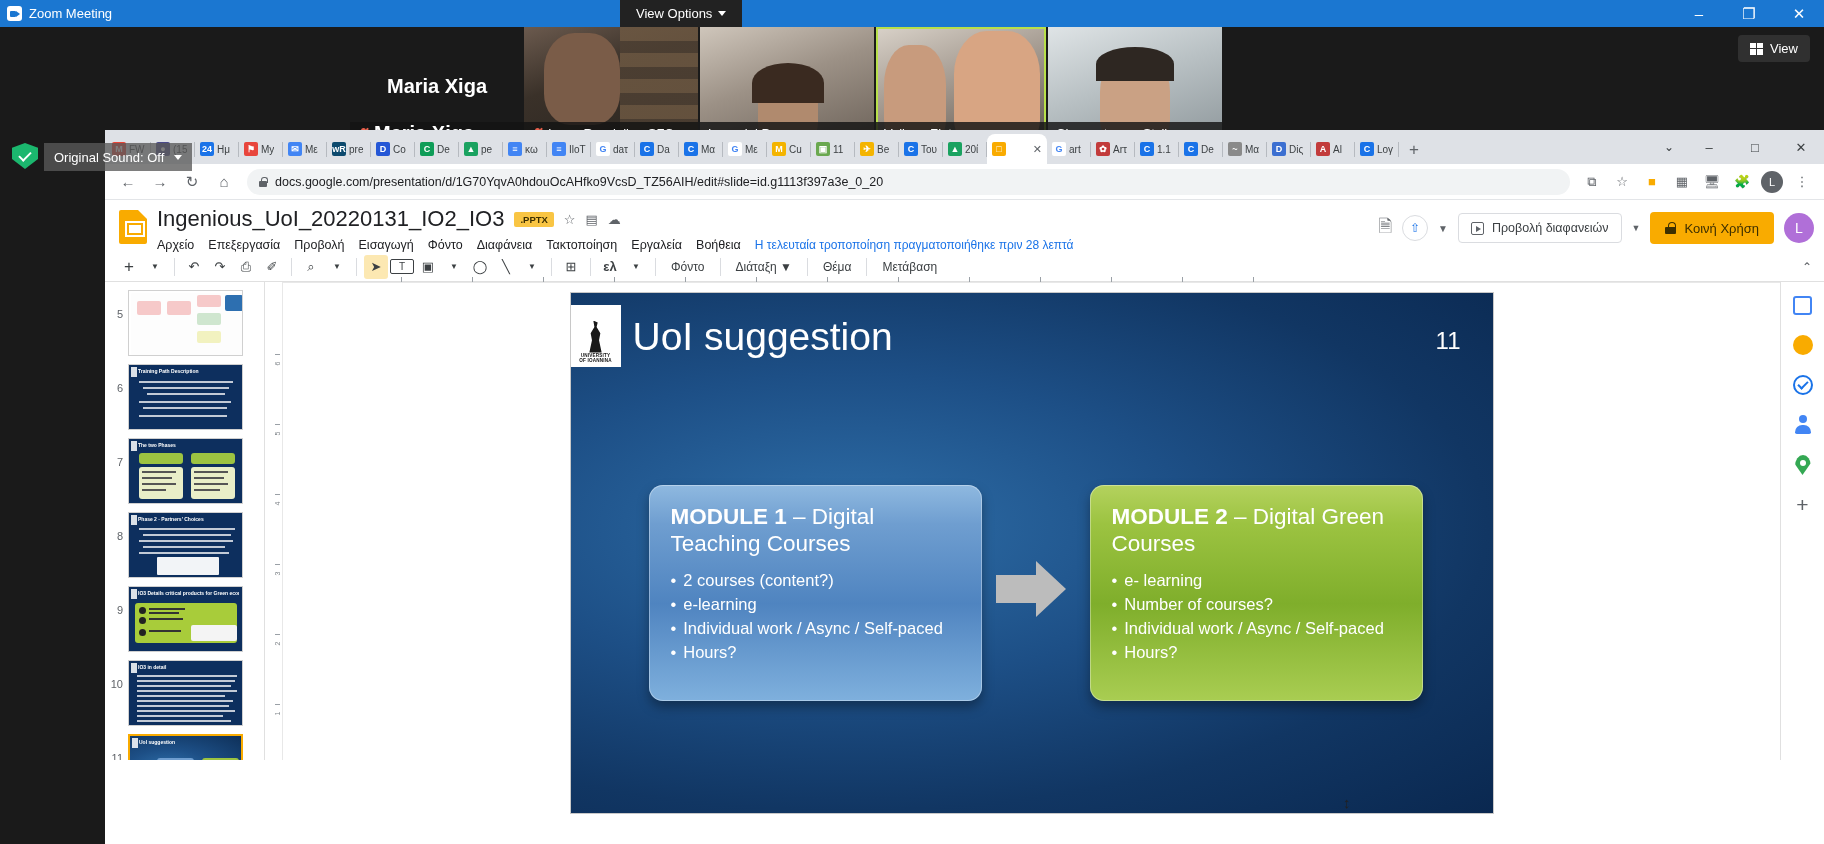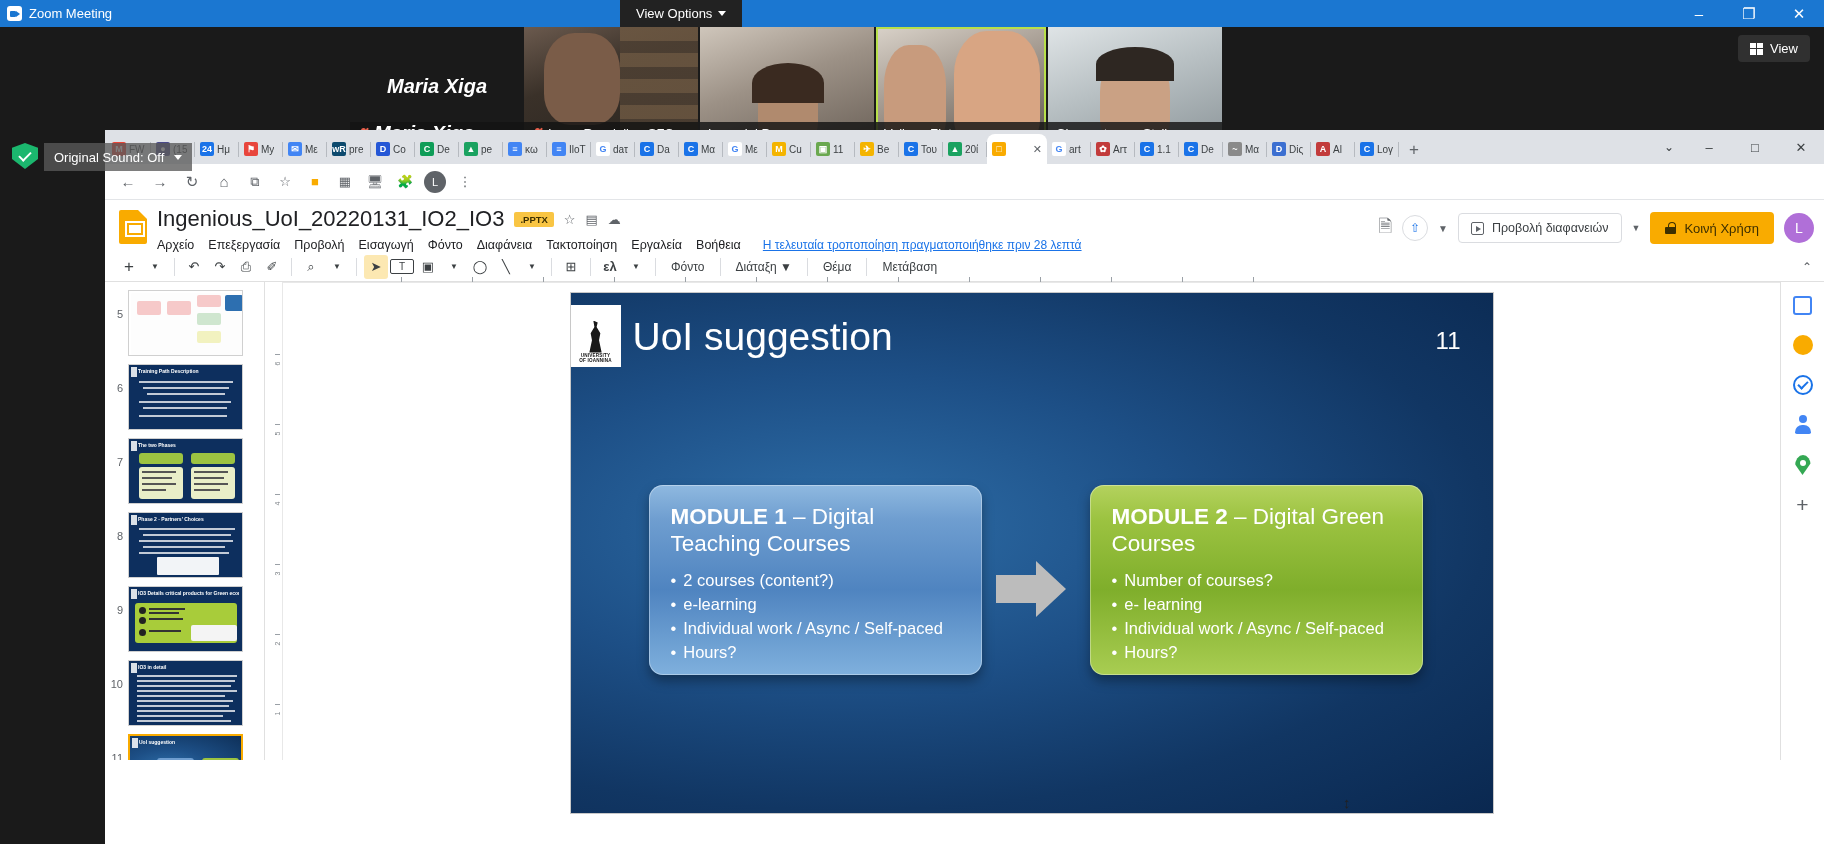--- a/index.html
+++ b/index.html
@@ -161,21 +161,21 @@
     background: #fff; border: 2px solid #fff; box-shadow: inset 0 0 0 2px #f9ab00;
   }
   .slides-logo::before {
     content: ""; position: absolute; right: 0; top: 0; border-top: 9px solid #fff; border-left: 9px solid transparent;
   }
   .doc-title-row { display: flex; align-items: center; gap: 10px; }
   .doc-title { font-size: 22px; color: #202124; }
   .pptx-badge { background: #f9c543; color: #3c2f00; font-size: 9.5px; font-weight: bold; padding: 2px 6px; border-radius: 2px; }
   .hdr-ico { color: #5f6368; font-size: 13px; }
   .menu-row { display: flex; align-items: center; gap: 14px; margin-top: 6px; font-size: 12.5px; color: #202124; }
-  .last-edit { color: #1a73e8; text-decoration: underline; font-size: 12px; margin-left: 8px; }
+  .last-edit { color: #1a73e8; font-size: 12px; margin-left: 0; }
   .hdr-right { margin-left: auto; display: flex; align-items: center; gap: 10px; padding-top: 6px; }
   .present-btn {
     height: 30px; border: 1px solid #dadce0; border-radius: 4px; display: flex; align-items: center;
     gap: 8px; padding: 0 12px; font-size: 12.5px; color: #3c4043;
   }
   .play-sq { width: 13px; height: 13px; border: 1.4px solid #5f6368; border-radius: 2px; position: relative; }
   .play-sq::after { content: ""; position: absolute; left: 4px; top: 3px; border-left: 5px solid #5f6368; border-top: 3px solid transparent; border-bottom: 3px solid transparent; }
   .share-btn {
     height: 32px; background: #f9ab00; color: #3c2f00; border-radius: 4px; display: flex;
     align-items: center; gap: 8px; padding: 0 15px; font-size: 13px; font-weight: 500;
@@ -234,21 +234,21 @@
   .uni-logo {
     position: absolute; left: 0px; top: 12px; width: 50px; height: 62px; background: #fff;
     display: flex; flex-direction: column; align-items: center; justify-content: flex-end; padding-bottom: 3px;
   }
   .uni-logo .crest { width: 22px; height: 32px; background: #1a1a1a;
     clip-path: polygon(40% 0%, 60% 6%, 55% 20%, 72% 40%, 66% 62%, 78% 100%, 22% 100%, 34% 62%, 28% 40%, 45% 20%);
   }
   .uni-logo .uni-t { font-size: 4.6px; color: #111; text-align: center; line-height: 1.25; font-weight: bold; letter-spacing: .2px; }
 
   .mod-card {
-    position: absolute; width: 333px; border-radius: 14px; padding: 18px 20px 10px 22px;
+    position: absolute; width: 333px; border-radius: 14px; padding: 18px 20px 36px 22px;
     color: #fff;
   }
   .mod-1 {
     left: 78px; top: 192px;
     background: linear-gradient(180deg, #8fb9e0 0%, #6f9ed0 18%, #4f84c0 55%, #7fb0dd 100%);
     box-shadow: 0 6px 12px rgba(0,0,0,.35), inset 0 0 0 1px rgba(255,255,255,.35);
   }
   .mod-2 {
     left: 519px; top: 192px;
     background: linear-gradient(180deg, #b4d25e 0%, #9cc341 18%, #7fae2b 55%, #a9cd52 100%);
@@ -307,21 +307,21 @@
     </div>
     <div class="zoom-wincontrols">
       <div>–</div>
       <div>❐</div>
       <div>✕</div>
     </div>
   </div>
 
   <div class="zoom-stage">
 
-    <div class="tile tile-novideo" style="left:350px;width:174px;font-style:italic;">
+    <div class="tile tile-novideo" style="left:350px;width:174px;">
       <span>Maria Xiga</span>
       <div class="tile-name">
         <span class="mic-muted"></span>
         <span>Maria Xiga</span>
       </div>
     </div>
 
     <div class="tile" style="left:524px;width:174px;background:linear-gradient(160deg,#6b5a4e 0%,#3a3129 40%,#2a2520 100%);">
       <div style="position:absolute;left:20px;top:6px;width:76px;height:92px;border-radius:40% 40% 34% 34%;background:#7a5c48;"></div>
       <div style="position:absolute;left:96px;top:0;width:78px;height:118px;background:repeating-linear-gradient(180deg,#6d5842 0 14px,#4e4033 14px 26px);opacity:.85;"></div>
@@ -500,20 +500,24 @@
       <div class="win-ctl">□</div>
       <div class="win-ctl">✕</div>
     </div>
   </div>
 
   <div class="chrome-toolbar">
     <div class="nav-ico">←</div>
     <div class="nav-ico">→</div>
     <div class="nav-ico">↻</div>
     <div class="nav-ico">⌂</div>
+    <div class="omnibox">
+      <span class="lock-ico"></span>
+      <span>docs.google.com/presentation/d/1G70YqvA0hdouOcAHfko9VcsD_TZ56AIH/edit#slide=id.g1113f397a3e_0_20</span>
+    </div>
     <div class="tb-ico">⧉</div>
     <div class="tb-ico">☆</div>
     <div class="tb-ico" style="color:#f9ab00;">■</div>
     <div class="tb-ico">▦</div>
     <div class="tb-ico">🖥</div>
     <div class="tb-ico">🧩</div>
     <div class="tb-ico">
         <span class="avatar-sm">L</span>
       </div>
     <div class="tb-ico">⋮</div>
@@ -779,24 +783,24 @@
           <div class="arrow-right">
               <i></i>
               <b></b>
             </div>
 
           <div class="mod-card mod-2">
             <div class="mod-head">
               <b>MODULE 2</b><span> – Digital Green Courses</span>
             </div>
             <div class="mod-li">
-                <span>Number of courses?</span>
+                <span>e- learning</span>
               </div>
             <div class="mod-li">
-                <span>e- learning</span>
+                <span>Number of courses?</span>
               </div>
             <div class="mod-li">
                 <span>Individual work / Async / Self-paced</span>
               </div>
             <div class="mod-li">
                 <span>Hours?</span>
               </div>
           </div>
         </div>
 

